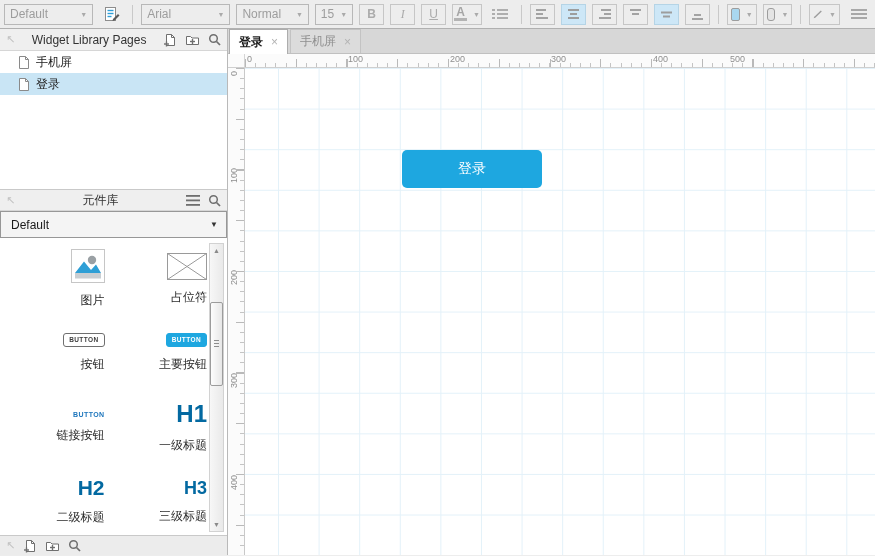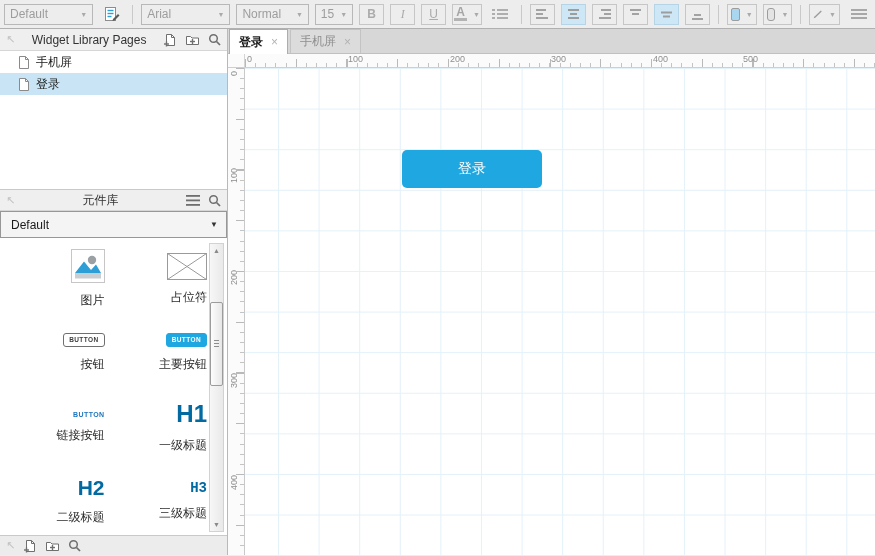--- a/index.html
+++ b/index.html
@@ -57,21 +57,21 @@
   .libcombo .caret { font-size:8px; color:#333; }
   .wlist { position:relative; flex:1; background:#fff; overflow:hidden; }
   .wgrid { display:grid; grid-template-columns:1fr 1fr; padding:4px 20px 0 2px; }
   .witem { height:74px; display:flex; flex-direction:column; align-items:flex-end; justify-content:center; gap:9px; }
   .wlabel { font-size:12px; color:#2b2b2b; }
   .wbtn { border:1px solid #6f6f6f; border-radius:3px; background:#fff; color:#3c3c3c;
           font-size:6.5px; font-weight:bold; letter-spacing:.4px; padding:3px 5px; line-height:1; }
   .wbtn.primary { background:#1ea7e0; border-color:#1ea7e0; color:#fff; }
   .wlink { color:#1c75bc; font-size:7px; font-weight:bold; letter-spacing:.4px; }
   .wh { font-weight:bold; color:#0369a1; }
-  .wh.h1{font-size:24px;} .wh.h2{font-size:21px;} .wh.h3{font-size:14px;font-family:Liberation Mono, monospace;}
+  .wh.h1{font-size:24px;} .wh.h2{font-size:21px;} .wh.h3{font-size:18px;}
 
   
   .wscroll { position:absolute; top:5px; bottom:3px; right:3px; width:15px;
              background:linear-gradient(to right,#f7f7f7,#e9e9e9); border:1px solid #d2d2d2; }
   .wscroll .arr { position:absolute; left:0; right:0; text-align:center; font-size:7px; color:#8a8a8a; }
   .wscroll .arr.up{top:3px;} .wscroll .arr.down{bottom:3px;}
   .wthumb { position:absolute; left:0px; right:0px; top:58px; height:84px;
             background:linear-gradient(to right,#fdfdfd,#e7e7e7); border:1px solid #9c9c9c; border-radius:2px; }
   .wthumb .grip { position:absolute; left:3px; right:3px; top:50%; height:7px; margin-top:-4px;
                   background:repeating-linear-gradient(to bottom,#8e8e8e 0 1px,transparent 1px 3px); }
@@ -399,21 +399,21 @@
       </div>
 
       <div class="rulers-row">
         <div class="rcorner"></div>
         <div class="hruler">
           <span class="num" style="left:2px">0</span>
           <span class="num" style="left:103px">100</span>
           <span class="num" style="left:205px">200</span>
           <span class="num" style="left:306px">300</span>
           <span class="num" style="left:408px">400</span>
-          <span class="num" style="left:498px">500</span>
+          <span class="num" style="left:485px">500</span>
           <span class="num" style="left:638px">600</span>
         </div>
       </div>
 
       <div class="canvas-row">
         <div class="vruler">
           <span class="num" style="top:3px">0</span>
           <span class="num" style="top:100px">100</span>
           <span class="num" style="top:202px">200</span>
           <span class="num" style="top:305px">300</span>

